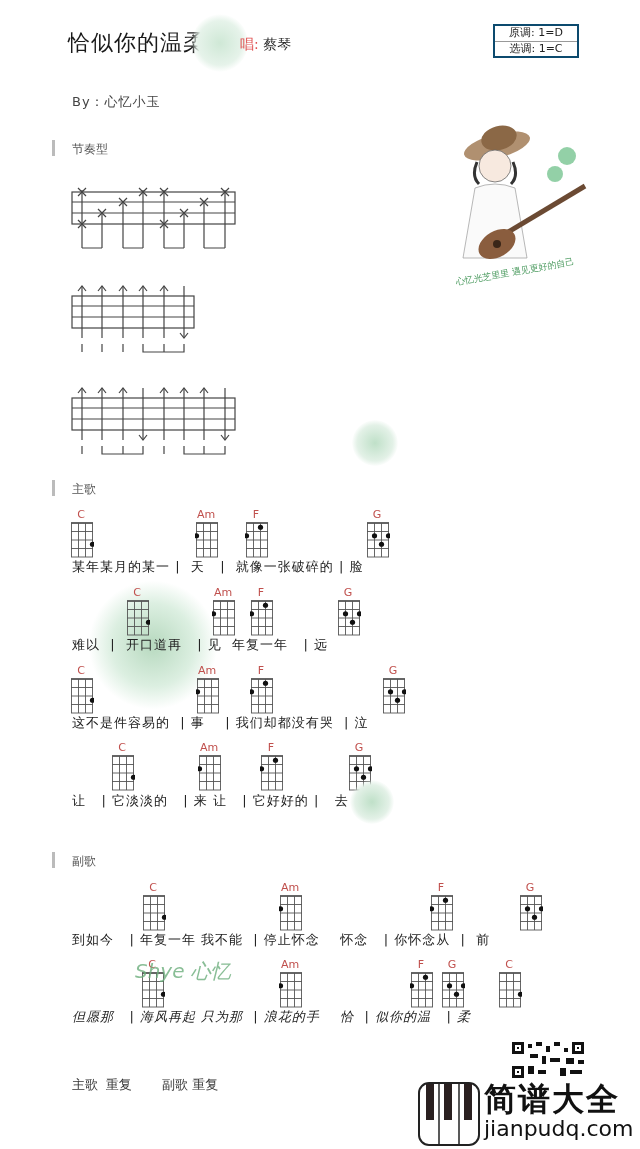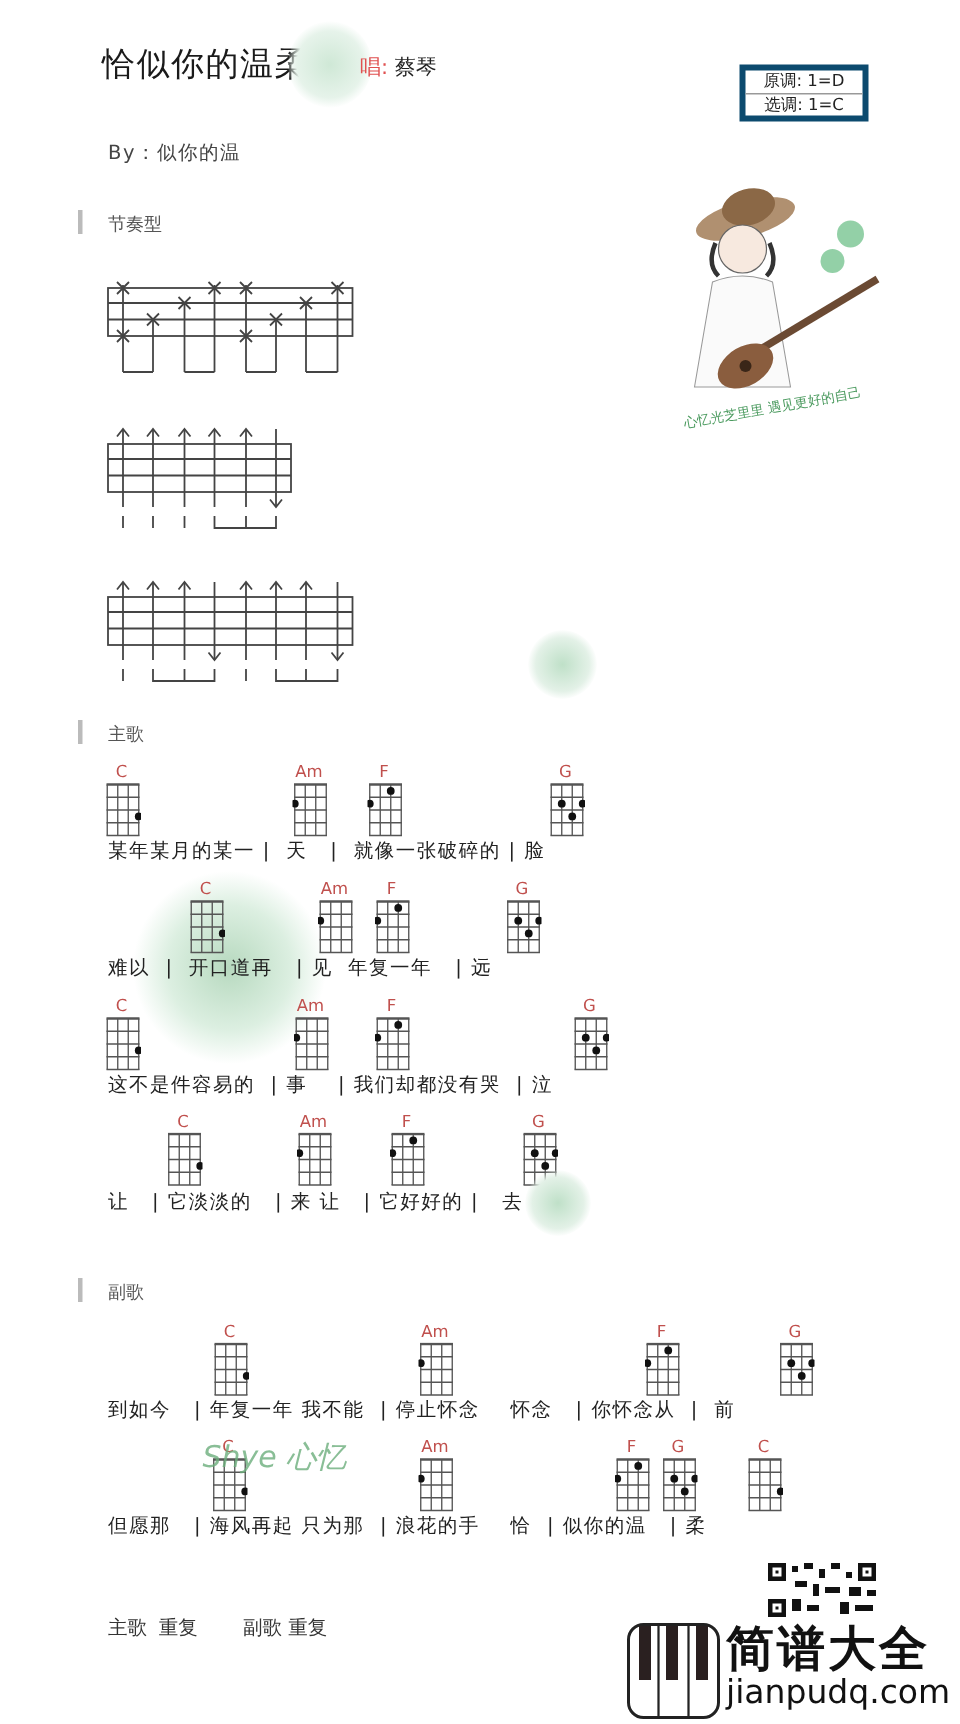--- a/index.html
+++ b/index.html
@@ -5,21 +5,21 @@
   * { box-sizing: border-box; margin: 0; padding: 0; }
   html, body { width: 640px; height: 1149px; background: #ffffff; overflow: hidden; }
   body { position: relative; font-family: "DejaVu Sans", sans-serif; color: #333; }
   .abs { position: absolute; }
 
   .title { left: 68px; top: 28px; font-size: 22px; color: #1a1a1a; letter-spacing: 1px; }
   .singer { left: 240px; top: 36px; font-size: 14px; color: #222; }
   .singer .lbl { color: #e05050; }
   .by { left: 72px; top: 93px; font-size: 13px; color: #444; letter-spacing: 1px; }
 
-  .keybox { left: 493px; top: 24px; width: 86px; border: 4px solid #0c4a6e; font-size: 11px; color: #222; margin-top: 19px; }
+  .keybox { left: 493px; top: 24px; width: 86px; border: 2px solid #0c4a6e; font-size: 11px; color: #222; }
   .keybox div { height: 15px; line-height: 14px; text-align: center; }
   .keybox div + div { border-top: 1px solid #999; }
 
   .sec-head { left: 52px; font-size: 12px; color: #555; }
   .sec-head .bar { position: absolute; left: 0; top: 0; width: 3px; height: 16px; background: #bbb; }
   .sec-head span.t { position: absolute; left: 20px; top: 1px; white-space: nowrap; }
 
   .note { left: 220px; width: 300px; text-align: center; font-size: 13px; font-weight: bold; color: #111; line-height: 26px; }
 
   .clover { border-radius: 50%; }
@@ -39,21 +39,21 @@
 </style>
 </head>
 <body>
 
 <div class="abs title">恰似你的温柔</div>
 <div class="abs clover" style="left:192px;top:14px;width:56px;height:58px;background:radial-gradient(circle,#cfe8d6 0%,#e6f3ea 55%,rgba(255,255,255,0) 72%);"></div>
 <div class="abs singer">
   <span class="lbl">唱:</span>
   <span>蔡琴</span>
 </div>
-<div class="abs by">By：似你的温</div>
+<div class="abs by">By：心忆小玉</div>
 
 <div class="abs keybox">
   <div>原调: 1=D</div>
   <div>选调: 1=C</div>
 </div>
 
 <div class="abs sec-head" style="top:140px;">
   <div class="bar"></div>
   <span class="t">节奏型</span>
 </div>
@@ -659,21 +659,21 @@
             <line x1="0" y1="34" x2="22" y2="34"></line>
             <line x1="0.5" y1="0" x2="0.5" y2="34"></line>
             <line x1="7.5" y1="0" x2="7.5" y2="34"></line>
             <line x1="14.5" y1="0" x2="14.5" y2="34"></line>
             <line x1="21.5" y1="0" x2="21.5" y2="34"></line>
           </g>
           <circle cx="21.5" cy="21.25" r="2.6" fill="#111"></circle>
         </svg>
       </div>
     </div>
-    <div class="lyric" style="left: 72px; top: 1008px;">但愿那   | 海风再起 只为那  | 浪花的手    恰  | 似你的温   | 柔</div>
+    <div class="lyric" style="left: 72px; top: 1008px; font-style: italic;">但愿那   | 海风再起 只为那  | 浪花的手    恰  | 似你的温   | 柔</div>
   </div>
 
 <div class="abs" style="left:135px;top:958px;font-size:20px;font-style:italic;color:#6cae7c;opacity:0.8;">Shye 心忆</div>
 
 <div class="abs repeat" style="left:72px;top:1076px;font-family:Liberation Mono, monospace;">主歌 重复</div>
 <div class="abs repeat" style="left:162px;top:1076px;">副歌 重复</div>
 
 <svg class="abs qr" viewBox="0 0 76 40">
   <rect width="76" height="40" fill="#fff"></rect>
   <g fill="#111">

